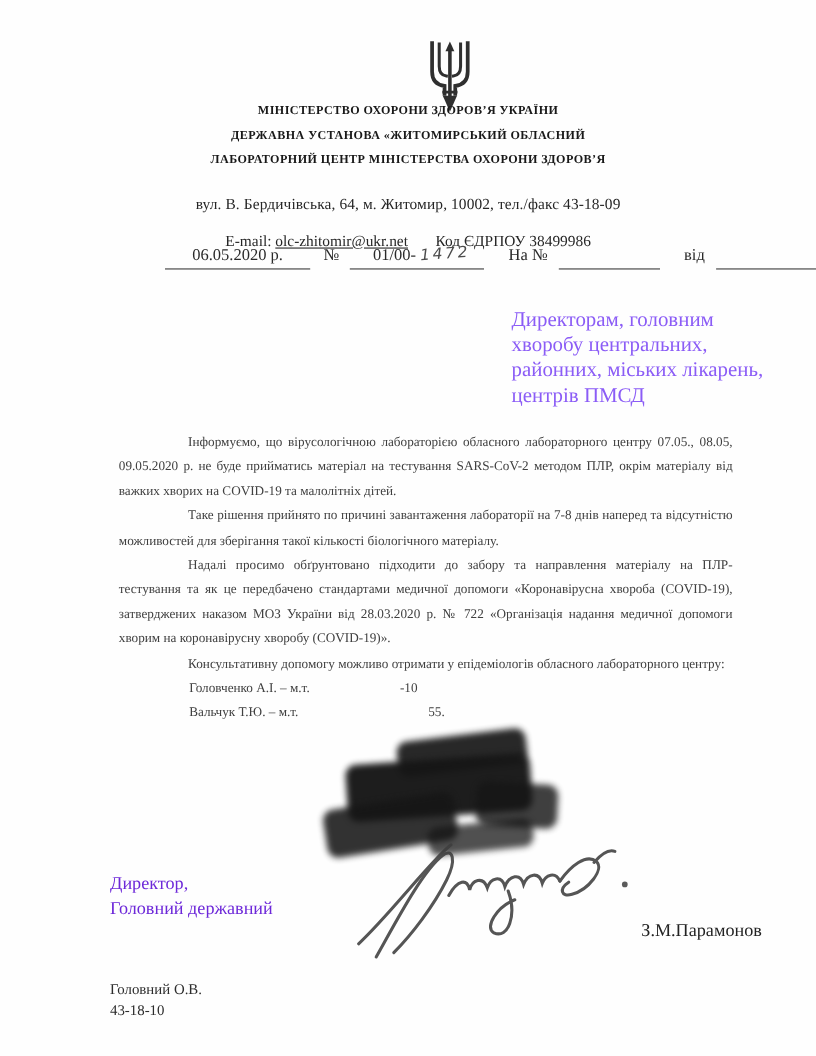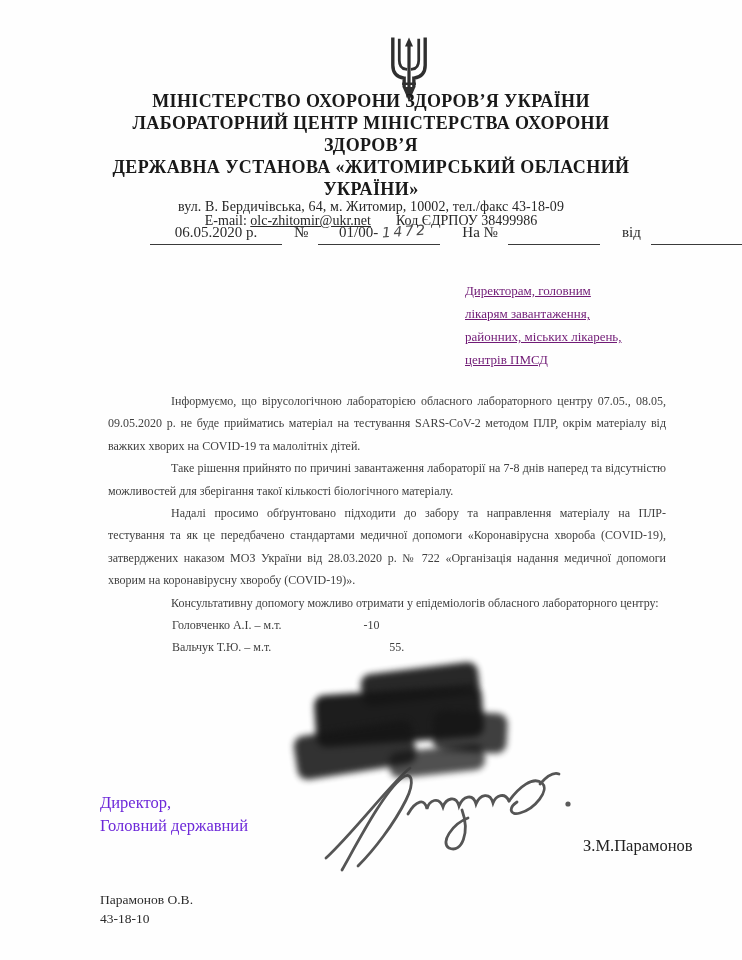--- a/index.html
+++ b/index.html
@@ -11,27 +11,27 @@
     overflow:hidden;
   }
   .page { position:absolute; inset:0; background:#fefefe; }
 
   
   .emblem { position:absolute; left:384px; top:36px; width:50px; height:68px; }
 
   
   .header-block {
     position:absolute; left:91px; top:90px; width:560px;
-    text-align:center; font-weight:bold; font-size:18px; line-height:22px;
+    text-align:center; font-weight:bold; font-size:11px; line-height:22px;
     letter-spacing:0.4px; color:#191919;
   }
   .addr-line {
     position:absolute; left:91px; top:178px; width:560px;
     text-align:center; font-weight:normal; font-size:14px; line-height:18px;
-    letter-spacing:0.1px; color:#262626;margin-top:20px;
+    letter-spacing:0.1px; color:#262626;
   }
   .email-line {
     position:absolute; left:91px; top:212px; width:560px;
     text-align:center; font-size:14px; line-height:18px; color:#262626;
   }
   .email-underline { text-decoration:underline; }
   .email-gap { display:inline-block; width:18px; }
 
   
   .ref-line {
@@ -49,21 +49,21 @@
   .gap3 { display:inline-block; width:10px; }
   .handwritten {
     font-family:"DejaVu Sans", sans-serif; font-style:italic;
     font-size:14px; letter-spacing:2.5px; color:#4c4c4c;
     display:inline-block; transform:rotate(-4deg) translateY(-1px);
   }
 
   
   .recipient {
     position:absolute; left:465px; top:279px; width:245px;
-    font-size:13px; line-height:23px; color:#701a75;text-decoration:underline;
+    font-size:19px; line-height:23px; color:#8b5cf6;
   }
 
   
   .body-text {
     position:absolute; left:108px; top:390px; width:558px;
     font-size:12px; line-height:22.4px; text-align:justify; color:#404040;
   }
   .body-text p { text-indent:63px; margin:0; }
   .contact-line { padding-left:64px; white-space:nowrap; }
   .filler-1 { display:inline-block; width:82px; }
@@ -110,39 +110,38 @@
         <path d="M30 9 V64" stroke-width="4"></path>
         <path d="M23 59 H37" stroke-width="3"></path>
       </g>
       <path d="M25 13 L30 2 L35 13 Z" fill="#2f2f2f"></path>
       <path d="M22 63 L30 81 L38 63 Z" fill="#2f2f2f"></path>
     </svg>
   </div>
 
   <div class="header-block">
     <div>МІНІСТЕРСТВО ОХОРОНИ ЗДОРОВ’Я  УКРАЇНИ</div>
+    <div>ДЕРЖАВНА УСТАНОВА «ЖИТОМИРСЬКИЙ ОБЛАСНИЙ</div>
     <div>ЛАБОРАТОРНИЙ ЦЕНТР МІНІСТЕРСТВА ОХОРОНИ ЗДОРОВ’Я</div>
-    <div>ДЕРЖАВНА УСТАНОВА «ЖИТОМИРСЬКИЙ ОБЛАСНИЙ</div>
-    <div>УКРАЇНИ»</div>
   </div>
   <div class="addr-line">вул. В. Бердичівська, 64,  м. Житомир, 10002, тел./факс 43-18-09</div>
   <div class="email-line">
     <span>E-mail:</span>
     <span class="email-underline">olc-zhitomir@ukr.net</span>
     <span class="email-gap"></span>
     <span>Код ЄДРПОУ 38499986</span>
   </div>
 
   <div class="ref-line">
     <span class="seg seg-date">06.05.2020 р.</span><span class="gap1"></span><span class="lbl">№</span><span class="gap3"></span><span class="seg seg-num"><span>01/00-</span> <span class="handwritten">1472</span></span><span class="gap2"></span><span class="lbl">На №</span><span class="gap3"></span><span class="seg seg-onno"></span><span class="gap2"></span><span class="lbl">від</span><span class="gap3"></span><span class="seg seg-vid"></span>
   </div>
 
   <div class="recipient">
     <div>Директорам, головним</div>
-    <div>лікарям завантаження,</div>
+    <div>хворобу центральних,</div>
     <div>районних, міських лікарень,</div>
     <div>центрів ПМСД</div>
   </div>
 
   <div class="body-text">
     <p>Інформуємо, що вірусологічною лабораторією обласного лабораторного центру 07.05., 08.05, 09.05.2020 р. не буде прийматись матеріал на тестування SARS-CoV-2 методом ПЛР, окрім матеріалу від важких хворих на COVID-19 та малолітніх дітей.</p>
     <p>Таке рішення прийнято по причині завантаження лабораторії на 7-8 днів наперед та відсутністю можливостей для зберігання такої кількості біологічного матеріалу.</p>
     <p>Надалі просимо обґрунтовано підходити до забору та направлення матеріалу на ПЛР-тестування та як це передбачено стандартами медичної допомоги «Коронавірусна хвороба (COVID-19), затверджених наказом МОЗ України від 28.03.2020 р. № 722 «Організація надання медичної допомоги хворим на коронавірусну хворобу (COVID-19)».</p>
     <p>Консультативну допомогу можливо отримати у епідеміологів обласного лабораторного центру:</p>
     <div class="contact-line">
@@ -176,17 +175,17 @@
         <path d="M197 41 C 207 27, 221 16, 230 23 C 238 30, 223 49, 208 53 C 198 56, 196 48, 205 42"></path>
         <path d="M228 24 C 235 16, 242 12, 247 14"></path>
       </g>
       <circle cx="256" cy="44" r="2.6" fill="#3e3e3e" opacity="0.85"></circle>
     </svg>
   </div>
 
   <div class="sig-name">З.М.Парамонов</div>
 
   <div class="footer-exec">
-    <div>Парамонов О.В.</div>
+    <div>Головний О.В.</div>
     <div>43-18-10</div>
   </div>
 
 </div>
 
 </body></html>

